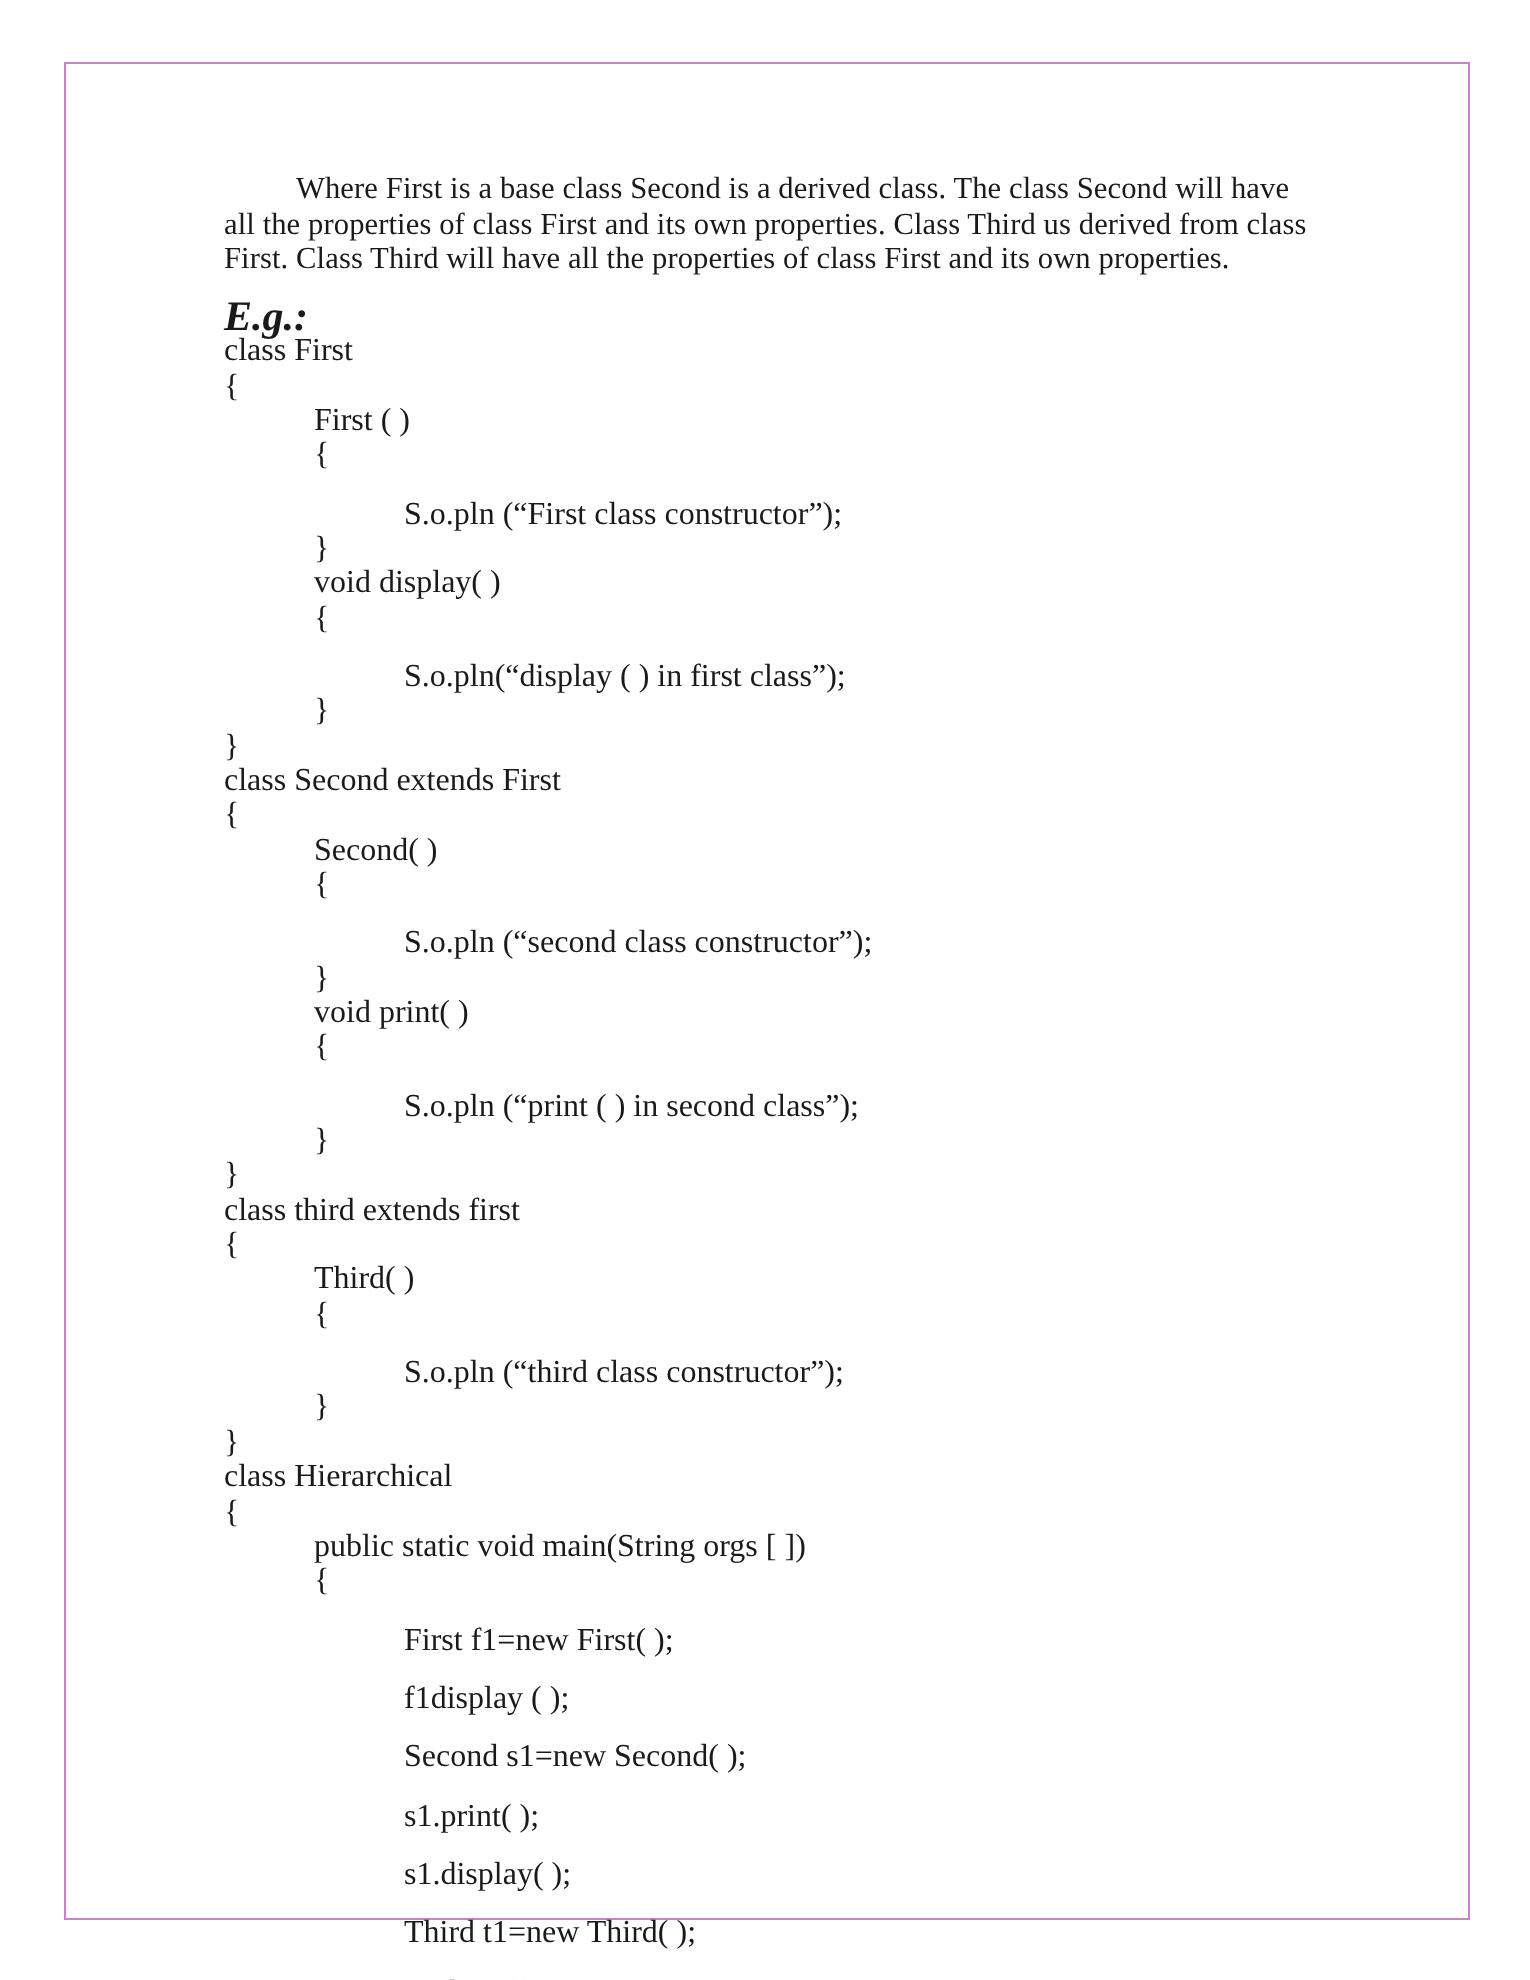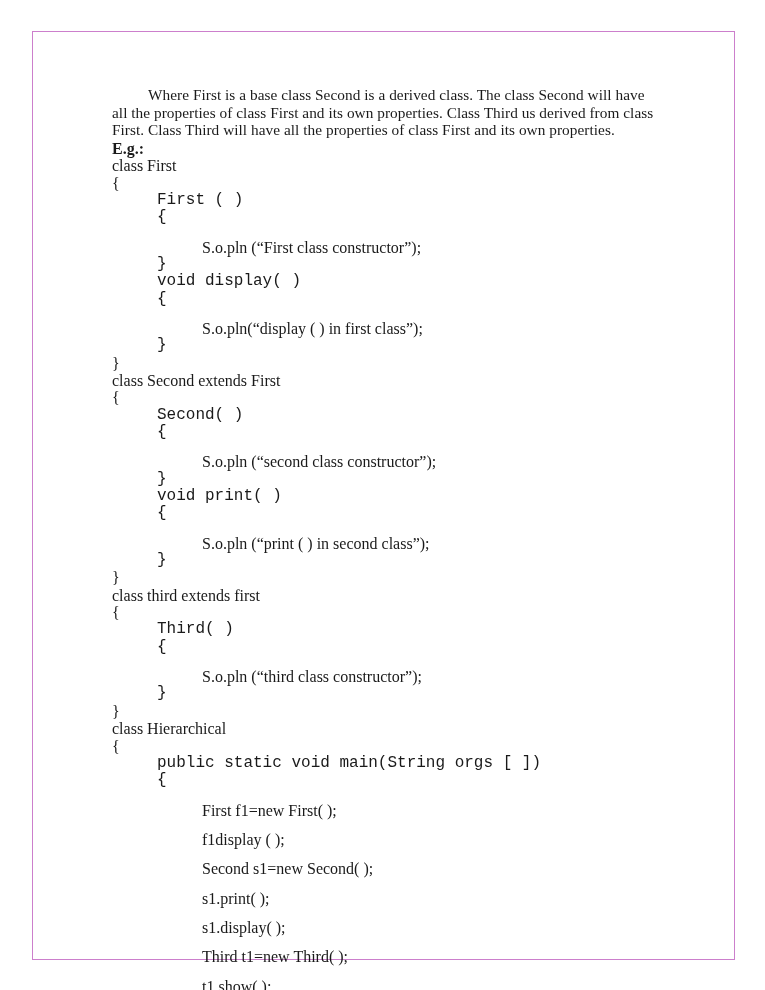--- a/index.html
+++ b/index.html
@@ -46,39 +46,40 @@
   .para {
     font-size: 15.3px;
     line-height: 17.6px;
     text-align: left;
     text-indent: 36px;
     margin: 0 0 0 0;
     letter-spacing: 0.05px;
   }
 
   .eg-label {
-    font-size: 16px;
+    font-size: 21px;
     line-height: 17.4px;
     font-weight: bold;
-    margin-top: 1px;
+    margin-top: 11px;
+    font-style: italic;
   }
 
   
   .code {
     font-size: 16px;
     line-height: 17.35px;
     white-space: pre;
   }
   .code .ln {
     display: block;
     white-space: pre;
     height: 17.35px;
   }
   .ind0 { padding-left: 0px;   }
-  .ind1 { padding-left: 45px; font-family: Liberation Mono, monospace;  }
+  .ind1 { padding-left: 45px;  }
   .ind2 { padding-left: 90px; margin-top: 12px;  }
 </style>
 </head>
 <body style="color: rgb(26, 26, 26);">
 
 <div class="page" style="background: rgb(255, 255, 255); padding-left: 19px;">
 
   <div class="page-border" style="border-color: rgb(204, 127, 204);"></div>
 
   <div class="content">

